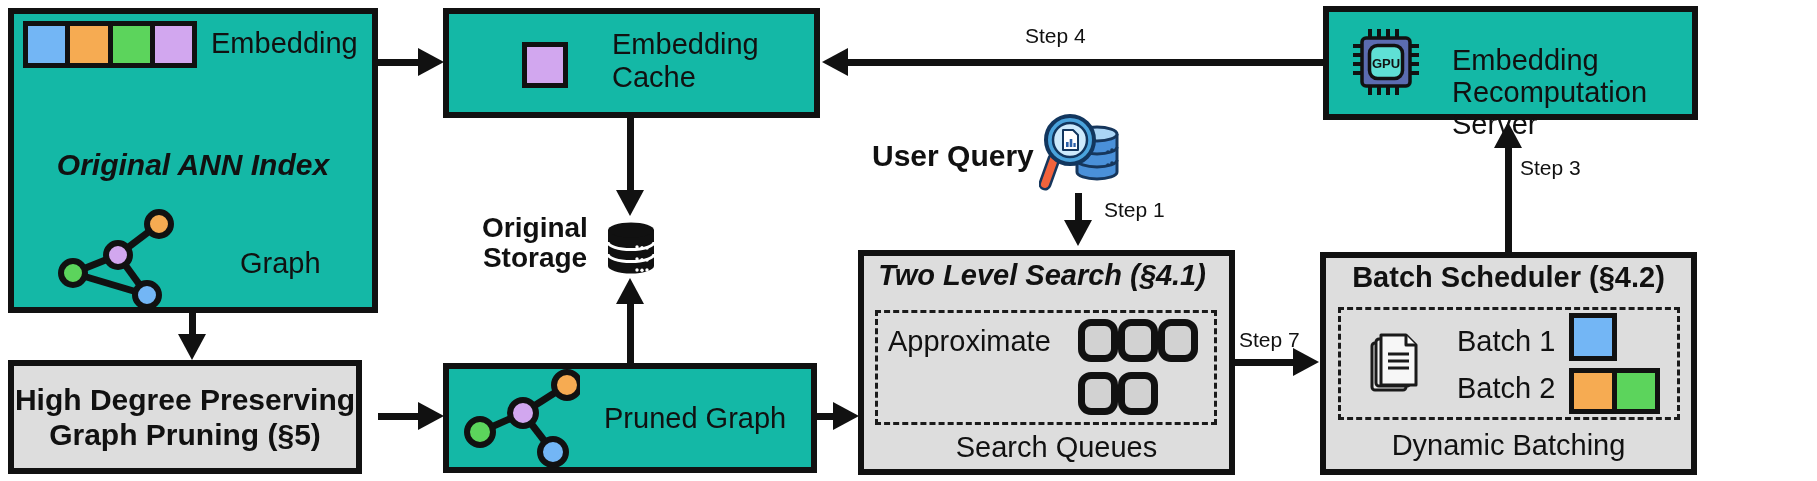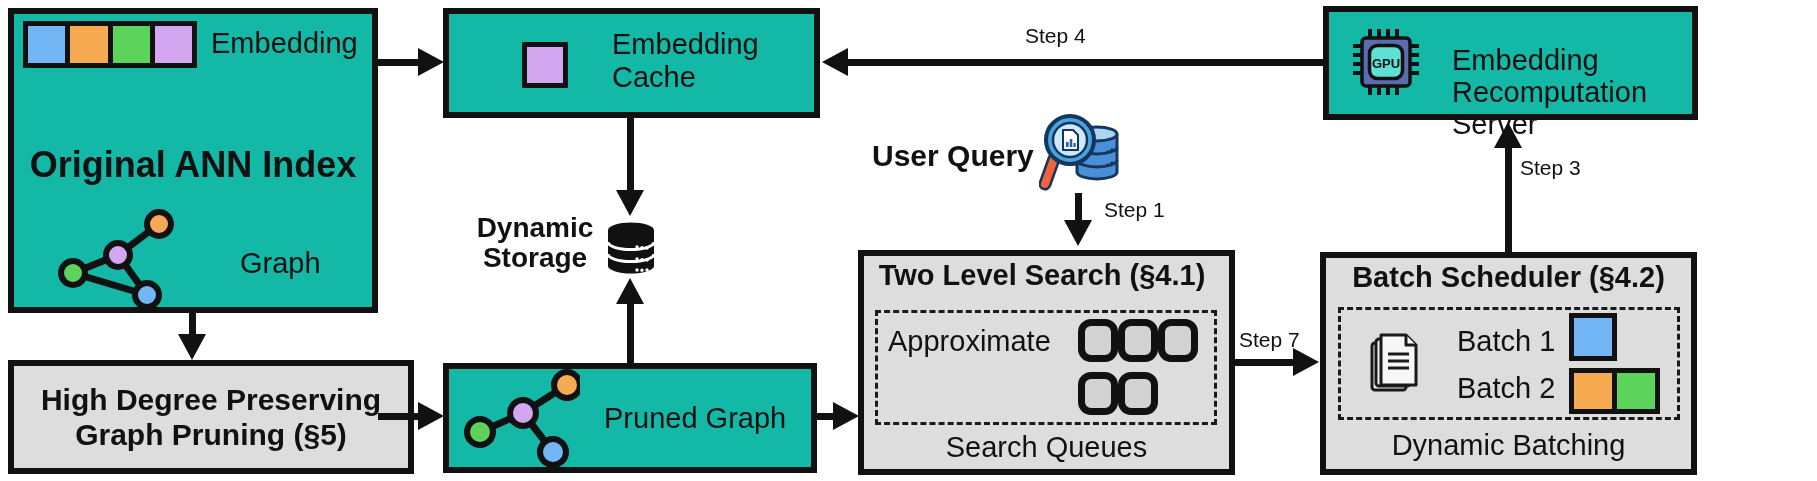--- a/index.html
+++ b/index.html
@@ -9,21 +9,21 @@
   .box.dark{background:#dddddd;}
   .abs{position:absolute;}
   .hline,.vline{position:absolute;background:#111;}
   .arrhead{position:absolute;width:0;height:0;}
   .arr-right{border-left:26px solid #111;border-top:14px solid transparent;border-bottom:14px solid transparent;}
   .arr-left{border-right:26px solid #111;border-top:14px solid transparent;border-bottom:14px solid transparent;}
   .arr-down{border-top:26px solid #111;border-left:14px solid transparent;border-right:14px solid transparent;}
   .arr-up{border-bottom:26px solid #111;border-left:14px solid transparent;border-right:14px solid transparent;}
   .lbl{position:absolute;font-size:29px;line-height:33px;}
   .bold{font-weight:bold;}
-  .title30{font-size:36px;font-weight:bold;}
+  .title30{font-size:30px;font-weight:bold;font-style:italic;}
   .step{position:absolute;font-size:21px;font-weight:normal;}
   .center{text-align:center;}
   .chip{position:absolute;border:5px solid #111;box-sizing:border-box;}
   .strip{position:absolute;border:5px solid #111;box-sizing:border-box;display:flex;background:#111;}
   .strip .cell{flex:1;border-left:5px solid #111;}
   .strip .cell:first-child{border-left:none;}
   .dashed{position:absolute;border:3px dashed #1a1a1a;box-sizing:border-box;}
   .qslot{position:absolute;width:40px;height:43px;border:7px solid #111;border-radius:13px;
          background:#d2d2d2;box-sizing:border-box;}
   .duo{position:absolute;border:5px solid #111;box-sizing:border-box;display:flex;}
@@ -59,41 +59,41 @@
         <circle cx="99" cy="97" r="12" style="fill: rgb(115, 182, 245);"></circle>
       </g>
     </svg>
     <div class="lbl" style="left:226px;top:233px;">Graph</div>
   </div>
 
   <div class="box" style="left:443px;top:8px;width:377px;height:110px;"></div>
   <div class="chip" style="left: 522px; top: 42px; width: 46px; height: 46px; background-color: rgb(210, 167, 239);"></div>
   <div class="lbl" style="left:612px;top:28px;width:175px;">Embedding Cache</div>
 
-  <div class="lbl bold center" style="left:474px;top:213px;width:122px;font-size:28px;line-height:30px;">Dynamic Storage</div>
+  <div class="lbl bold center" style="left:474px;top:213px;width:122px;font-size:28px;line-height:30px;">Original Storage</div>
   <svg class="abs" style="left:606px;top:221px;" width="50" height="54" viewBox="0 0 50 54">
     <rect x="2" y="9" width="46" height="36" fill="#111"></rect>
     <ellipse cx="25" cy="9" rx="23" ry="7.5" fill="#111"></ellipse>
     <ellipse cx="25" cy="45" rx="23" ry="7.5" fill="#111"></ellipse>
     <path d="M2 21 A 23 7.5 0 0 0 48 21" stroke="#fff" stroke-width="3" fill="none"></path>
     <path d="M2 33 A 23 7.5 0 0 0 48 33" stroke="#fff" stroke-width="3" fill="none"></path>
     <g fill="#fff">
       <circle cx="31" cy="26" r="1.7"></circle>
         <circle cx="36" cy="26.6" r="1.7"></circle>
         <circle cx="41" cy="27" r="1.7"></circle>
       <circle cx="31" cy="38" r="1.7"></circle>
         <circle cx="36" cy="38.6" r="1.7"></circle>
         <circle cx="41" cy="39" r="1.7"></circle>
       <circle cx="31" cy="49" r="1.7"></circle>
         <circle cx="36" cy="49.3" r="1.7"></circle>
         <circle cx="41" cy="49" r="1.7"></circle>
     </g>
   </svg>
 
-  <div class="box dark flexcenter" style="left:8px;top:360px;width:406px;height:114px;">
+  <div class="box dark flexcenter" style="left:8px;top:360px;width:354px;height:114px;">
     <div class="center" style="font-size:30px;font-weight:bold;line-height:35px;">
       <div>High Degree Preserving</div>
       <div>Graph Pruning (§5)</div>
     </div>
   </div>
 
   <div class="box" style="left:443px;top:363px;width:374px;height:110px;"></div>
   <svg class="abs" style="left:458px;top:366px;" width="122" height="104" viewBox="0 0 122 104">
     <g stroke="#111" stroke-width="7">
       <line x1="109" y1="19" x2="65" y2="47"></line>
@@ -127,29 +127,29 @@
     <circle cx="31" cy="30" r="24" stroke="#12365e" stroke-width="4" style="fill: rgb(74, 163, 220);"></circle>
     <circle cx="31" cy="30" r="17" stroke="#12365e" stroke-width="2.5" style="fill: rgb(205, 234, 252);"></circle>
 
     <path d="M24 20 h10 l5 5 v15 h-15 z" fill="#ffffff" stroke="#12365e" stroke-width="2" stroke-linejoin="round"></path>
     <rect x="27" y="32" width="2.6" height="5" fill="#2a5fa8"></rect>
     <rect x="30.7" y="29" width="2.6" height="8" fill="#2a5fa8"></rect>
     <rect x="34.4" y="33" width="2.3" height="4" fill="#2a5fa8"></rect>
   </svg>
 
   <div class="box dark" style="left:858px;top:250px;width:377px;height:225px;"></div>
-  <div class="lbl bold center" style="left:858px;top:259px;width:368px;">Two Level Search (§4.1)</div>
+  <div class="lbl bold center" style="left:858px;top:259px;width:368px;font-style:italic;">Two Level Search (§4.1)</div>
   <div class="dashed" style="left:875px;top:310px;width:342px;height:115px;"></div>
   <div class="lbl" style="left:888px;top:325px;">Approximate</div>
   <div class="qslot" style="left:1078px;top:319px;"></div>
   <div class="qslot" style="left:1118px;top:319px;"></div>
   <div class="qslot" style="left:1158px;top:319px;"></div>
   <div class="qslot" style="left:1078px;top:372px;"></div>
   <div class="qslot" style="left:1118px;top:372px;"></div>
-  <div class="lbl center" style="left:858px;top:431px;width:377px;">Search Queues</div>
+  <div class="lbl center" style="left:858px;top:431px;width:377px;padding-left:10px;">Search Queues</div>
 
   <div class="box dark" style="left:1320px;top:252px;width:377px;height:223px;"></div>
   <div class="lbl bold center" style="left:1320px;top:261px;width:377px;">Batch Scheduler (§4.2)</div>
   <div class="dashed" style="left:1338px;top:307px;width:342px;height:113px;"></div>
   <svg class="abs" style="left:1366px;top:330px;" width="58" height="70" viewBox="0 0 58 70">
     <rect x="6" y="13" width="34" height="47" rx="3" fill="#ececec" stroke="#1a1a1a" stroke-width="3"></rect>
     <rect x="10" y="9" width="34" height="47" rx="3" fill="#f2f2f2" stroke="#1a1a1a" stroke-width="3"></rect>
     <path d="M15 5 h25 l10 10 v40 h-35 z" fill="#f7f7f7" stroke="#1a1a1a" stroke-width="3" stroke-linejoin="round"></path>
     <path d="M40 5 v10 h10" fill="#ffffff" stroke="#1a1a1a" stroke-width="3" stroke-linejoin="round"></path>
     <line x1="22" y1="24" x2="43" y2="24" stroke="#1a1a1a" stroke-width="3"></line>

